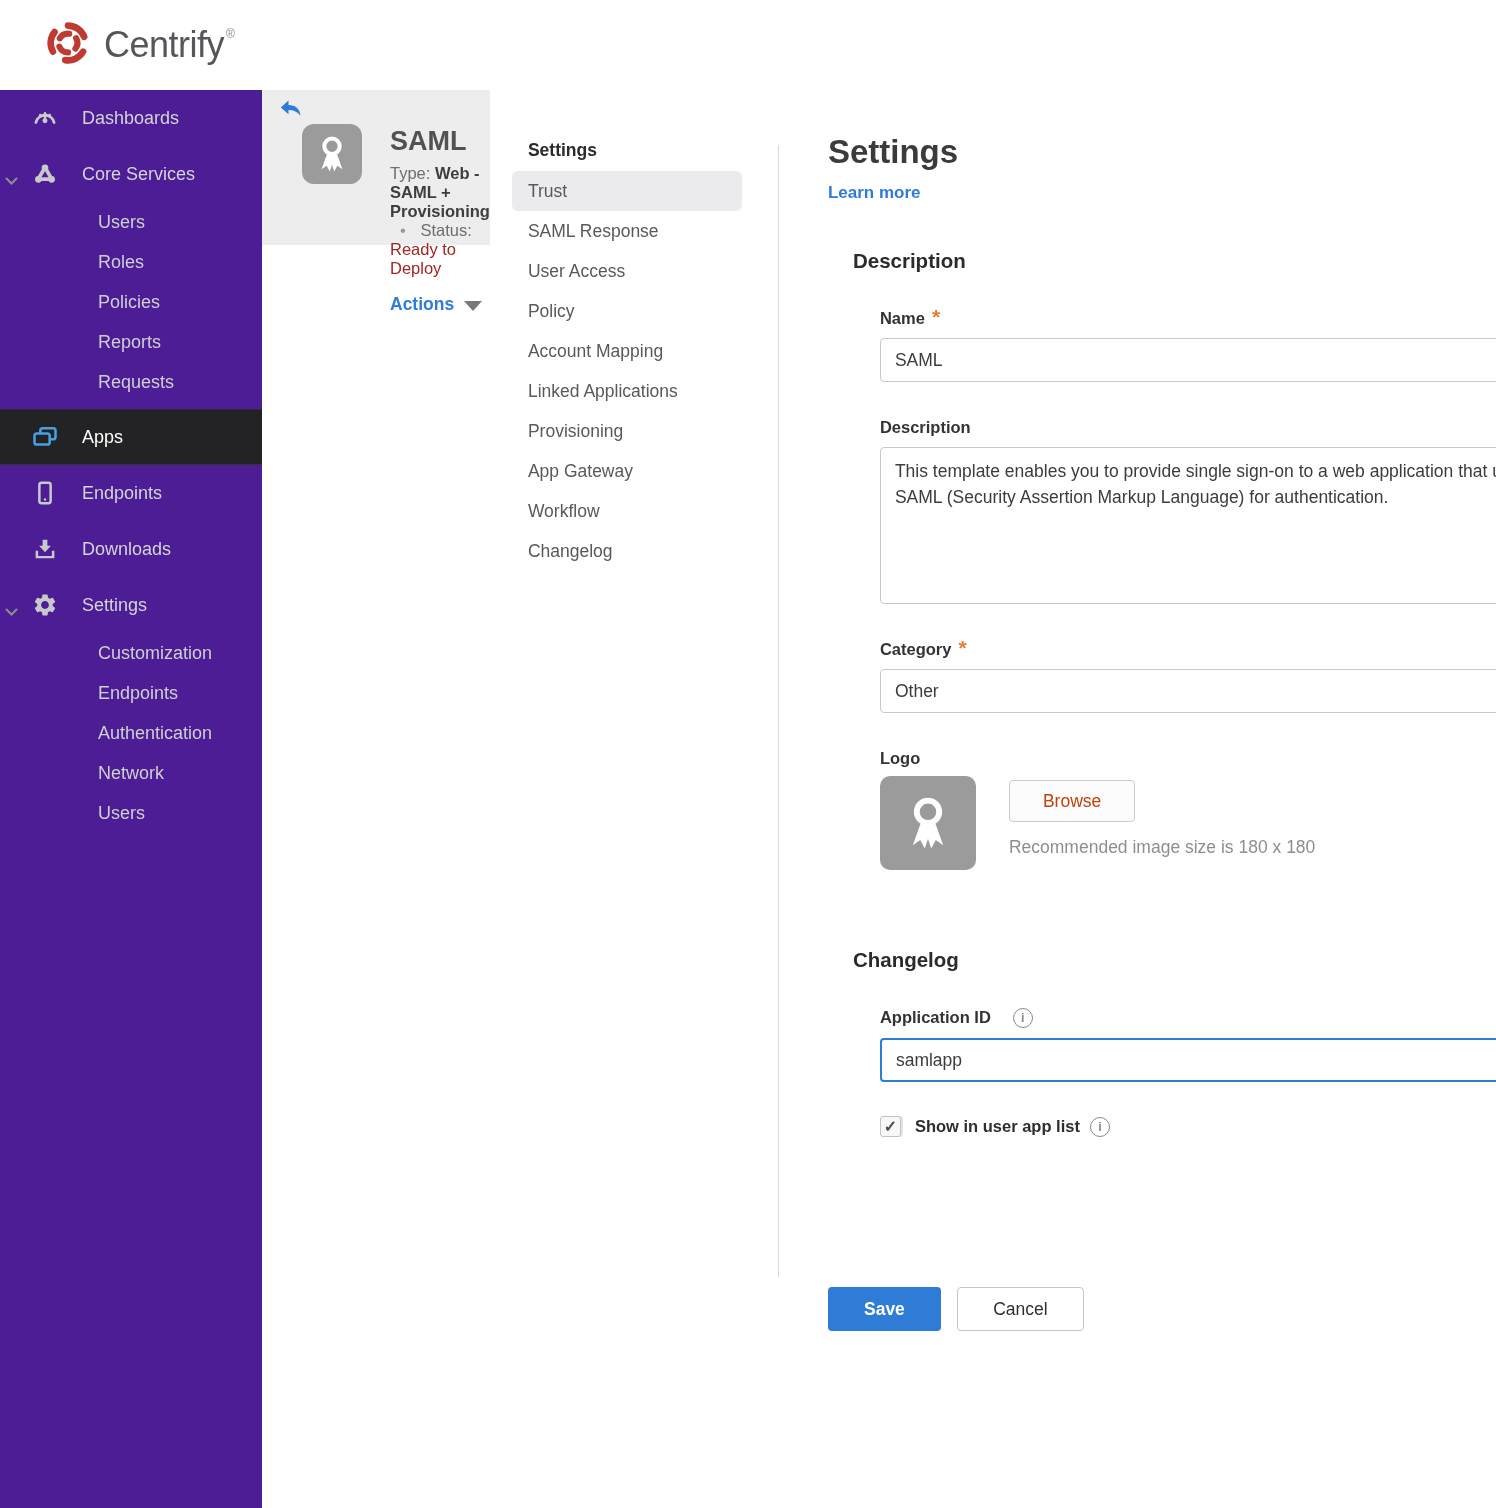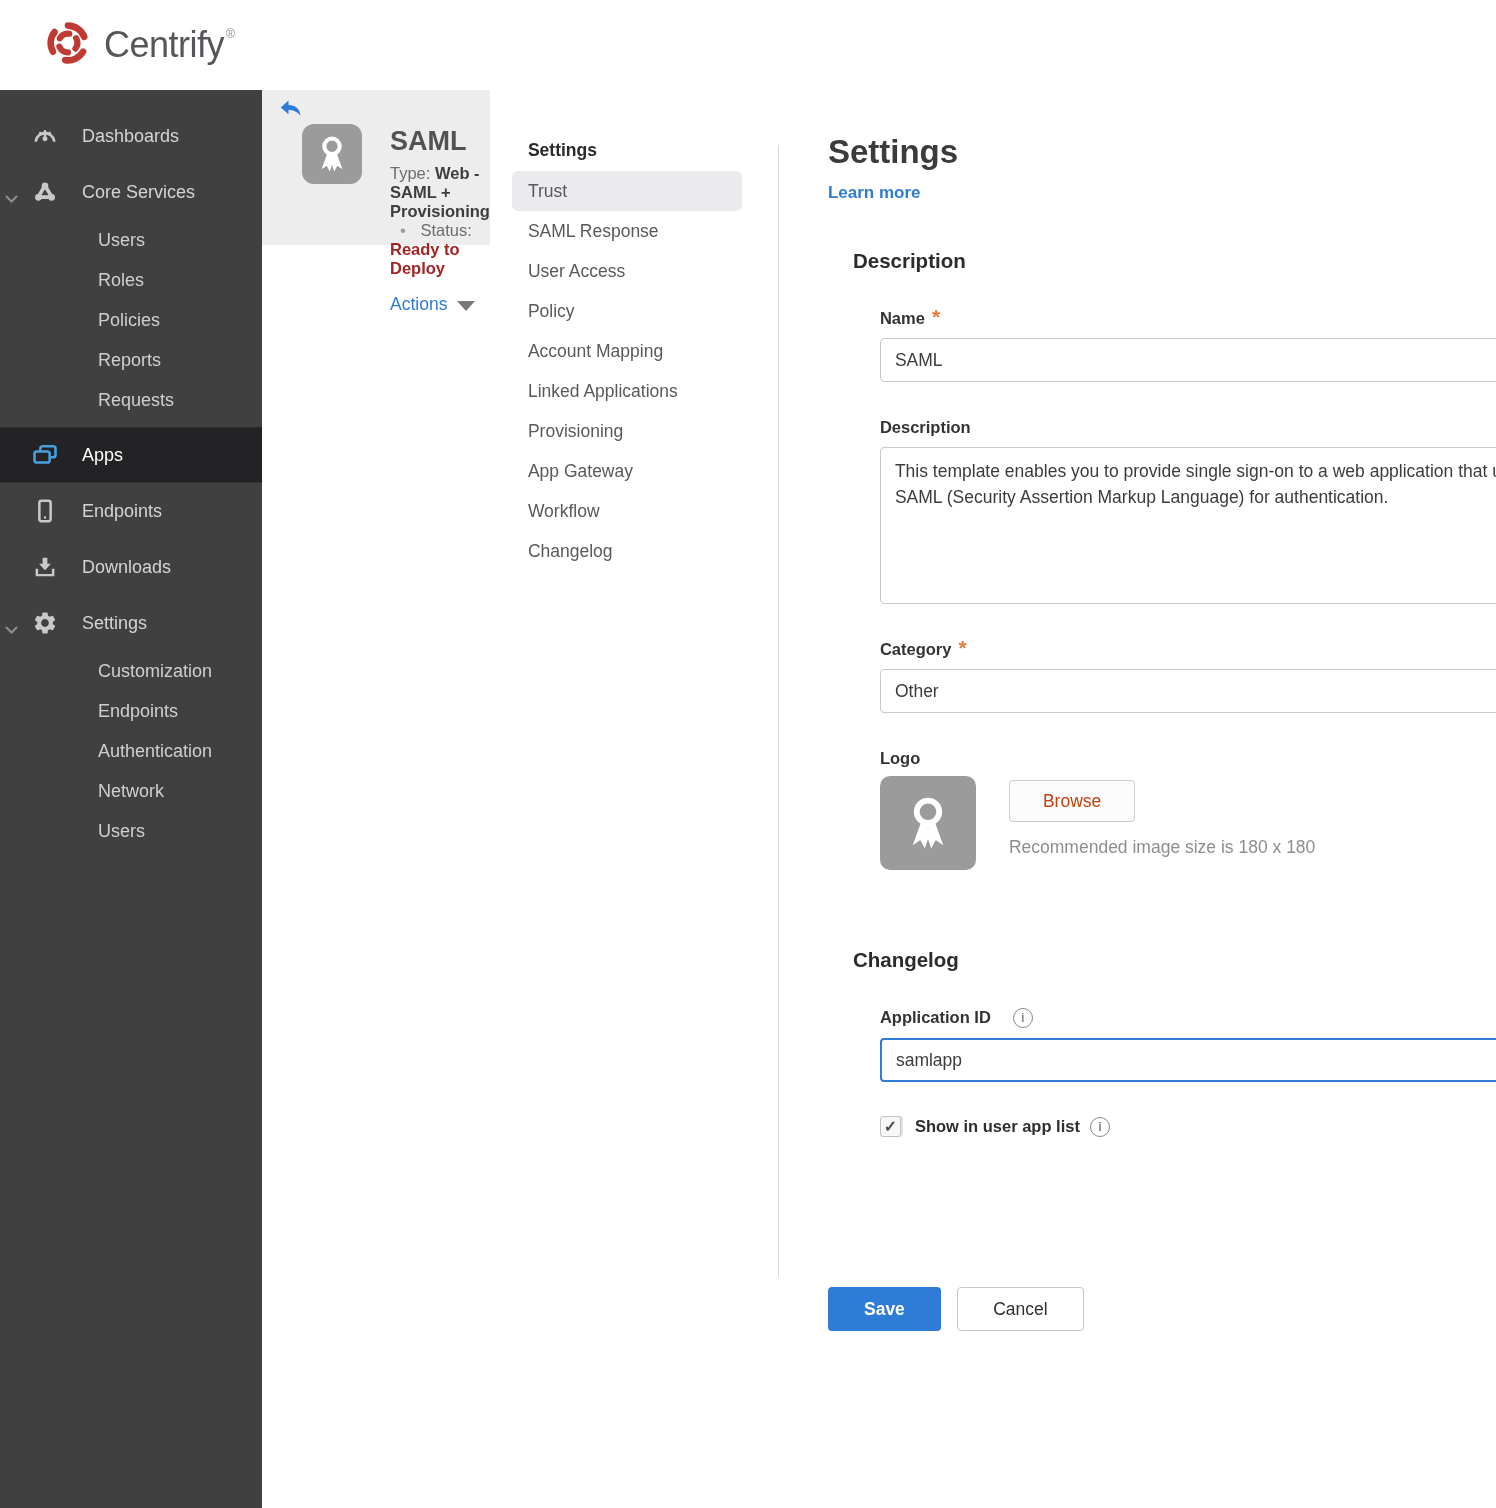--- a/index.html
+++ b/index.html
@@ -10,44 +10,44 @@
   .topbar { height:90px; background:#fff; display:flex; align-items:center; padding-left:44px; }
   .brand { display:flex; align-items:flex-start; }
   .brand-mark svg { display:block; }
   .brand-text { font-size:36px; font-weight:500; color:#55565a; letter-spacing:-0.5px; margin-left:12px; line-height:52px; }
   .brand-reg { font-size:12px; color:#8b8b8d; margin-left:2px; margin-top:8px; }
 
   
   .layout { display:flex; height:1418px; }
 
   
-  .sidebar { width:262px; flex-shrink:0; background:#404040; padding-top:18px; color:#d4d4d6; }
+  .sidebar { width:262px; flex-shrink:0; background:#4c1d95; color:#d4d4d6; }
   .nav-row { height:56px; display:flex; align-items:center; position:relative; font-size:18px; cursor:pointer; }
   .icon-box { width:28px; margin-left:31px; display:flex; justify-content:center; align-items:center; }
   .nav-label { margin-left:23px; }
   .group-chevron { position:absolute; left:5px; top:50%; margin-top:-4px; }
   .nav-child { height:40px; line-height:40px; padding-left:98px; font-size:18px; color:#cfcfd1; cursor:pointer; }
   .nav-row.apps-row { background:#232325; border-top:1px solid #2b2b2d; border-bottom:1px solid #343436;
                       color:#ffffff; font-weight:normal; margin-top:7px; }
 
   
   .main { flex:1; display:flex; flex-direction:row; min-width:0; }
   .app-header { height:155px; background:#ededee; padding:8px 0 0 16px; }
   .back-btn { width:26px; height:24px; background:none; border:none; cursor:pointer; padding:0; display:block; }
   .header-row { display:flex; margin-left:24px; margin-top:2px; }
   .app-icon { width:60px; height:60px; background:#9b9b9b; border-radius:12px;
               display:flex; align-items:center; justify-content:center; flex-shrink:0; }
   .header-text { margin-left:28px; padding-top:1px; }
   .app-title { font-size:27px; font-weight:bold; color:#515254; line-height:32px; }
   .type-line { margin-top:7px; font-size:16.5px; color:#6d6d6f; }
   .type-value { color:#3e3e40; font-weight:bold; }
   .bullet-sep { color:#9a9a9c; margin:0 10px; }
-  .status-value { color:#a32424; font-weight:bold; }
+  .status-value { color:#a32424; font-weight:normal; }
   .actions-row { margin-top:16px; display:flex; align-items:center; cursor:pointer; }
-  .actions-label { color:#2e7cd6; font-weight:normal; font-size:17.5px; }
+  .actions-label { color:#2e7cd6; font-weight:bold; font-size:17.5px; }
   .caret-down { width:0; height:0; border-left:9px solid transparent; border-right:9px solid transparent;
                 border-top:10px solid #77787a; margin-left:10px; margin-top:3px; }
 
   
   .content { flex:1; display:flex; position:relative; background:#fff; }
   .vdivider { position:absolute; left:288px; top:55px; width:1px; height:1132px; background:#d9d9db; }
   .subnav { width:288px; flex-shrink:0; padding-top:50px; }
   .subnav-header { font-size:17.5px; font-weight:bold; color:#2a2a2c; padding-left:38px; margin-bottom:10px; }
   .subnav-item { height:40px; line-height:40px; font-size:17.5px; color:#59595b;
                  margin:0 36px 0 22px; padding-left:16px; border-radius:6px; cursor:pointer; }

